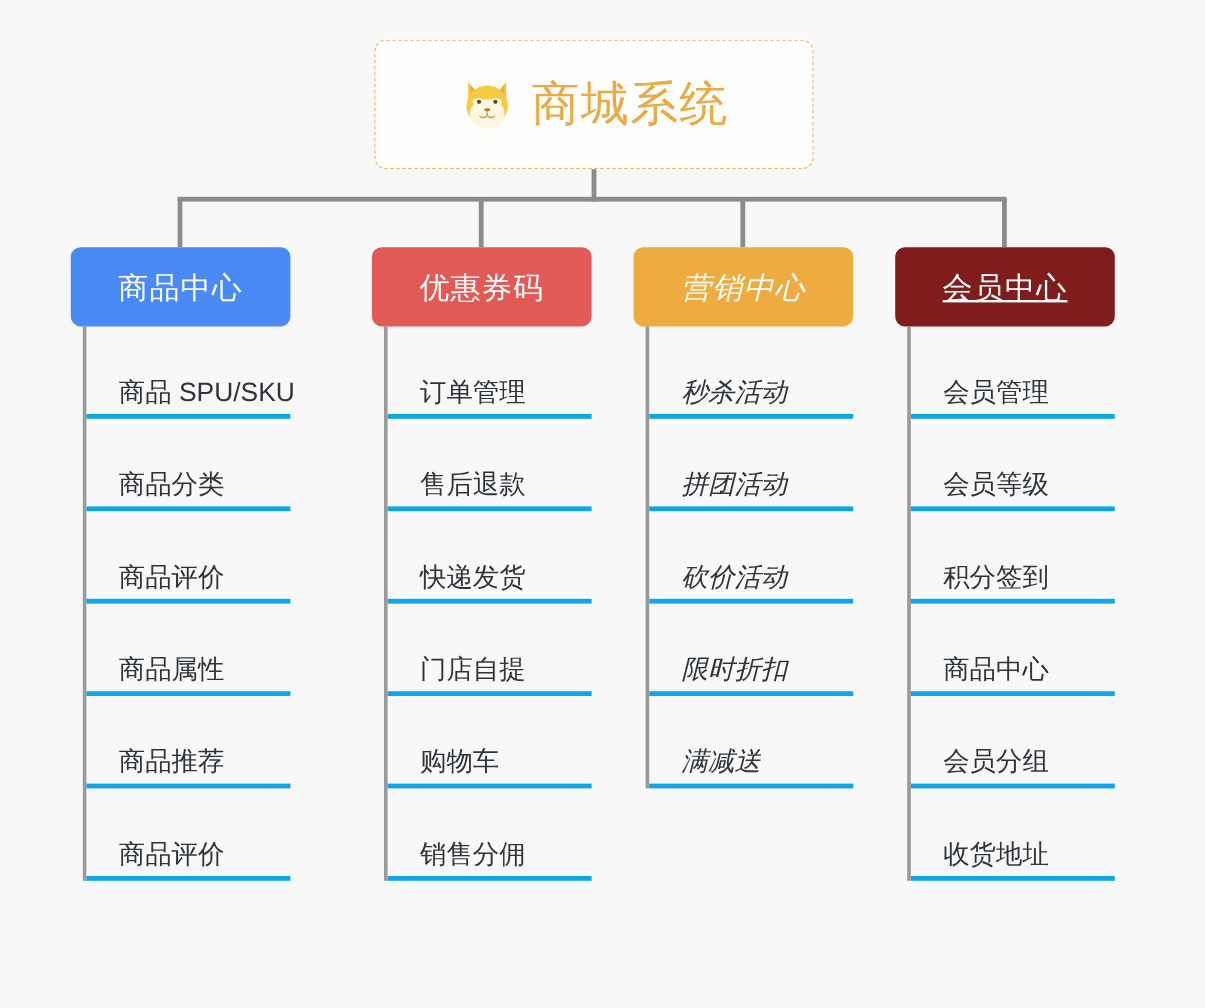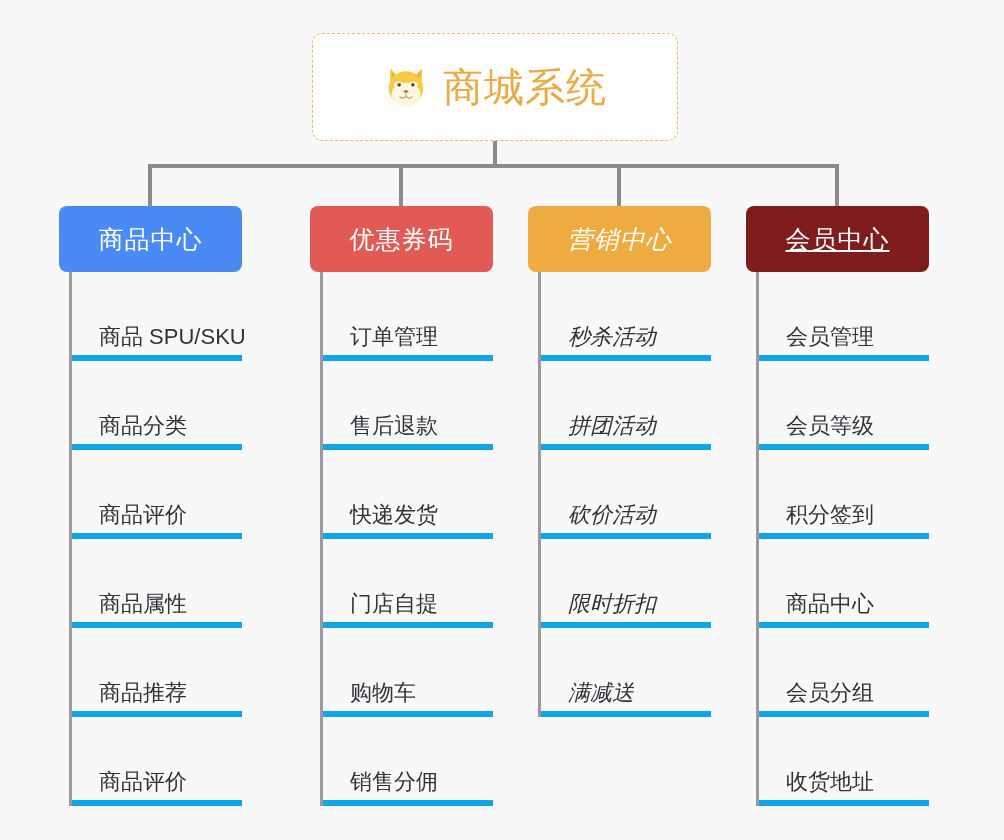--- a/index.html
+++ b/index.html
@@ -100,23 +100,23 @@
 
   .items {
     position: relative;
     margin-top: 0;
     border-left: 3px solid #9a9a9a;
     margin-left: 10px;
     padding-top: 0;
   }
   .item {
     position: relative;
-    height: 89px;
+    height: 77px;
     box-sizing: border-box;
-    border-bottom: 6px solid #0ea5e9;
+    border-bottom: 4px solid #0ea5e9;
     display: flex;
     align-items: flex-end;
     justify-content: flex-start;
   }
   .item-label {
     font-size: 22px;
     color: #2f3439;
     white-space: nowrap;
     padding-left: 27px;
     padding-bottom: 6px;

